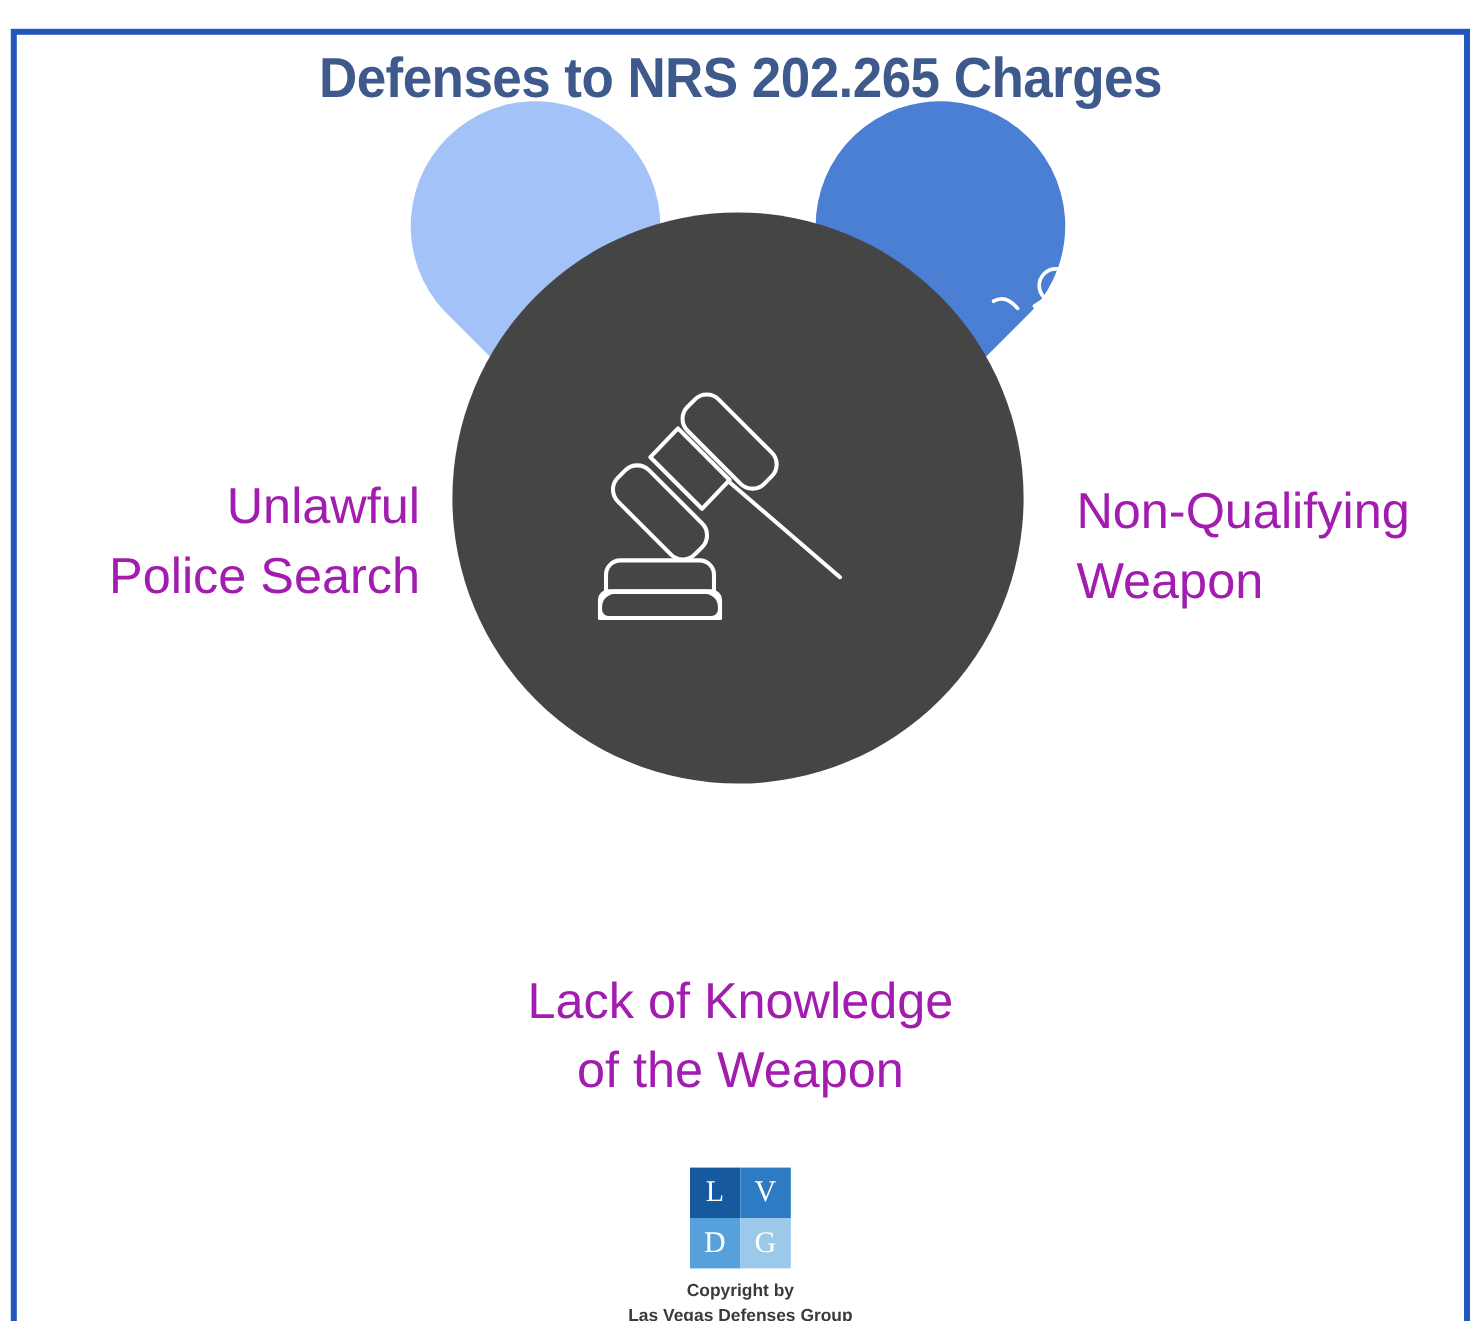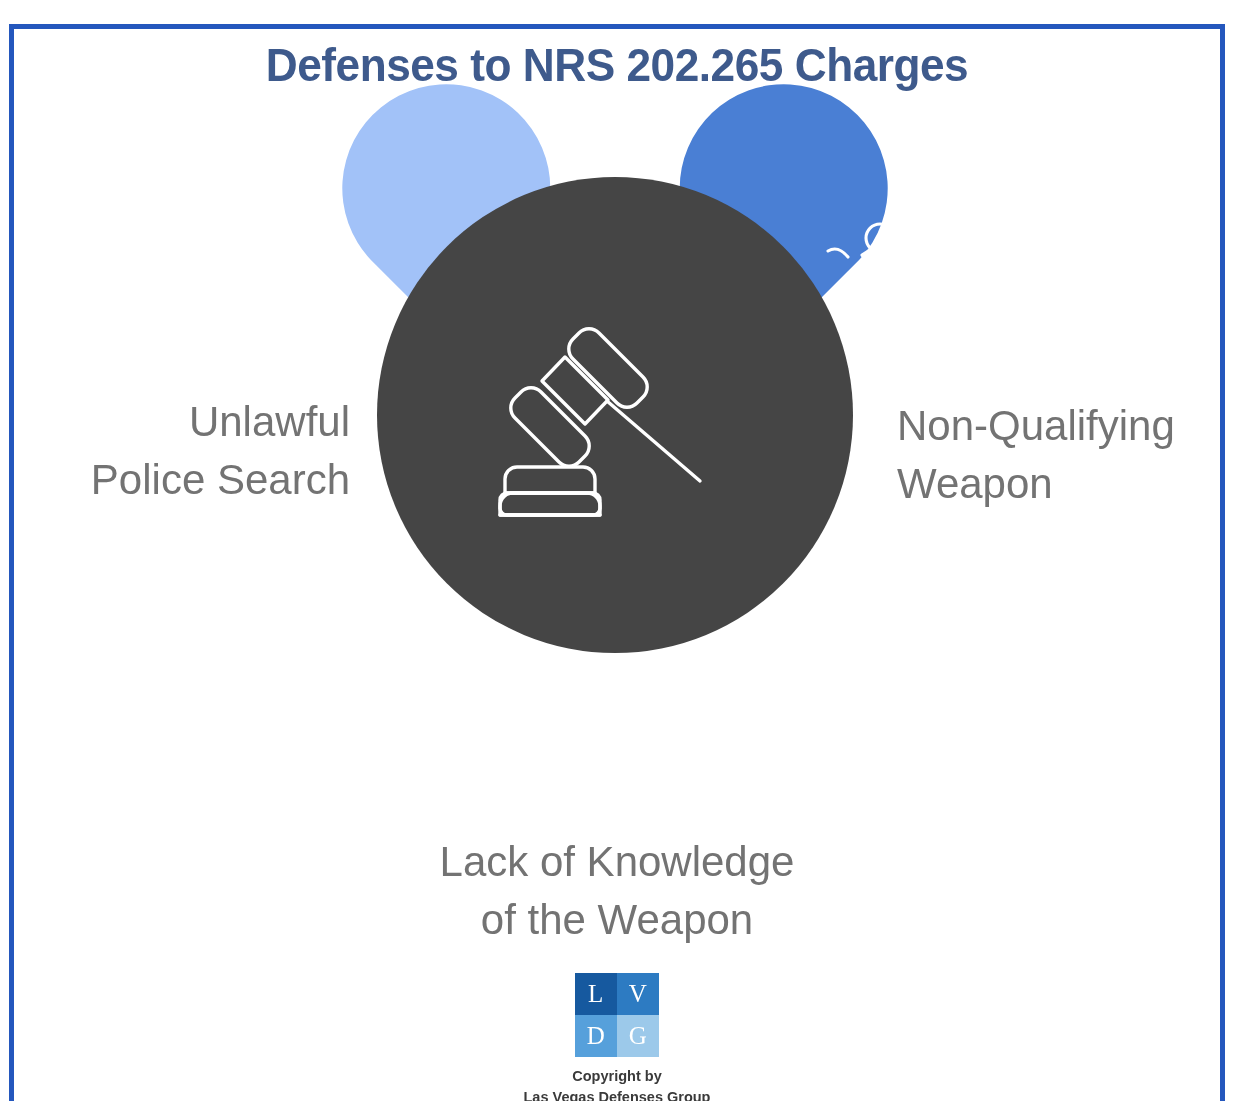--- a/index.html
+++ b/index.html
@@ -47,41 +47,41 @@
   }
   .stage {
     position: absolute;
     left: 0;
     top: 0;
     width: 1234px;
     height: 1101px;
   }
   .label {
     position: absolute;
-    color: #737373;
+    color: #a21caf;
     font-family: "Liberation Sans", sans-serif;
     font-size: 42px;
     line-height: 1.38;
     white-space: pre-line;
   }
   .label-left {
     left: 20px;
     top: 378px;
     width: 330px;
     text-align: right;
   }
   .label-right {
     left: 897px;
     top: 382px;
     width: 348px;
     text-align: left;
   }
   .label-bottom {
     left: 327px;
-    top: 818px;
+    top: 790px;
     width: 580px;
     text-align: center;
   }
   .logo-block {
     position: absolute;
     left: 0;
     top: 958px;
     width: 1234px;
     text-align: center;
   }

